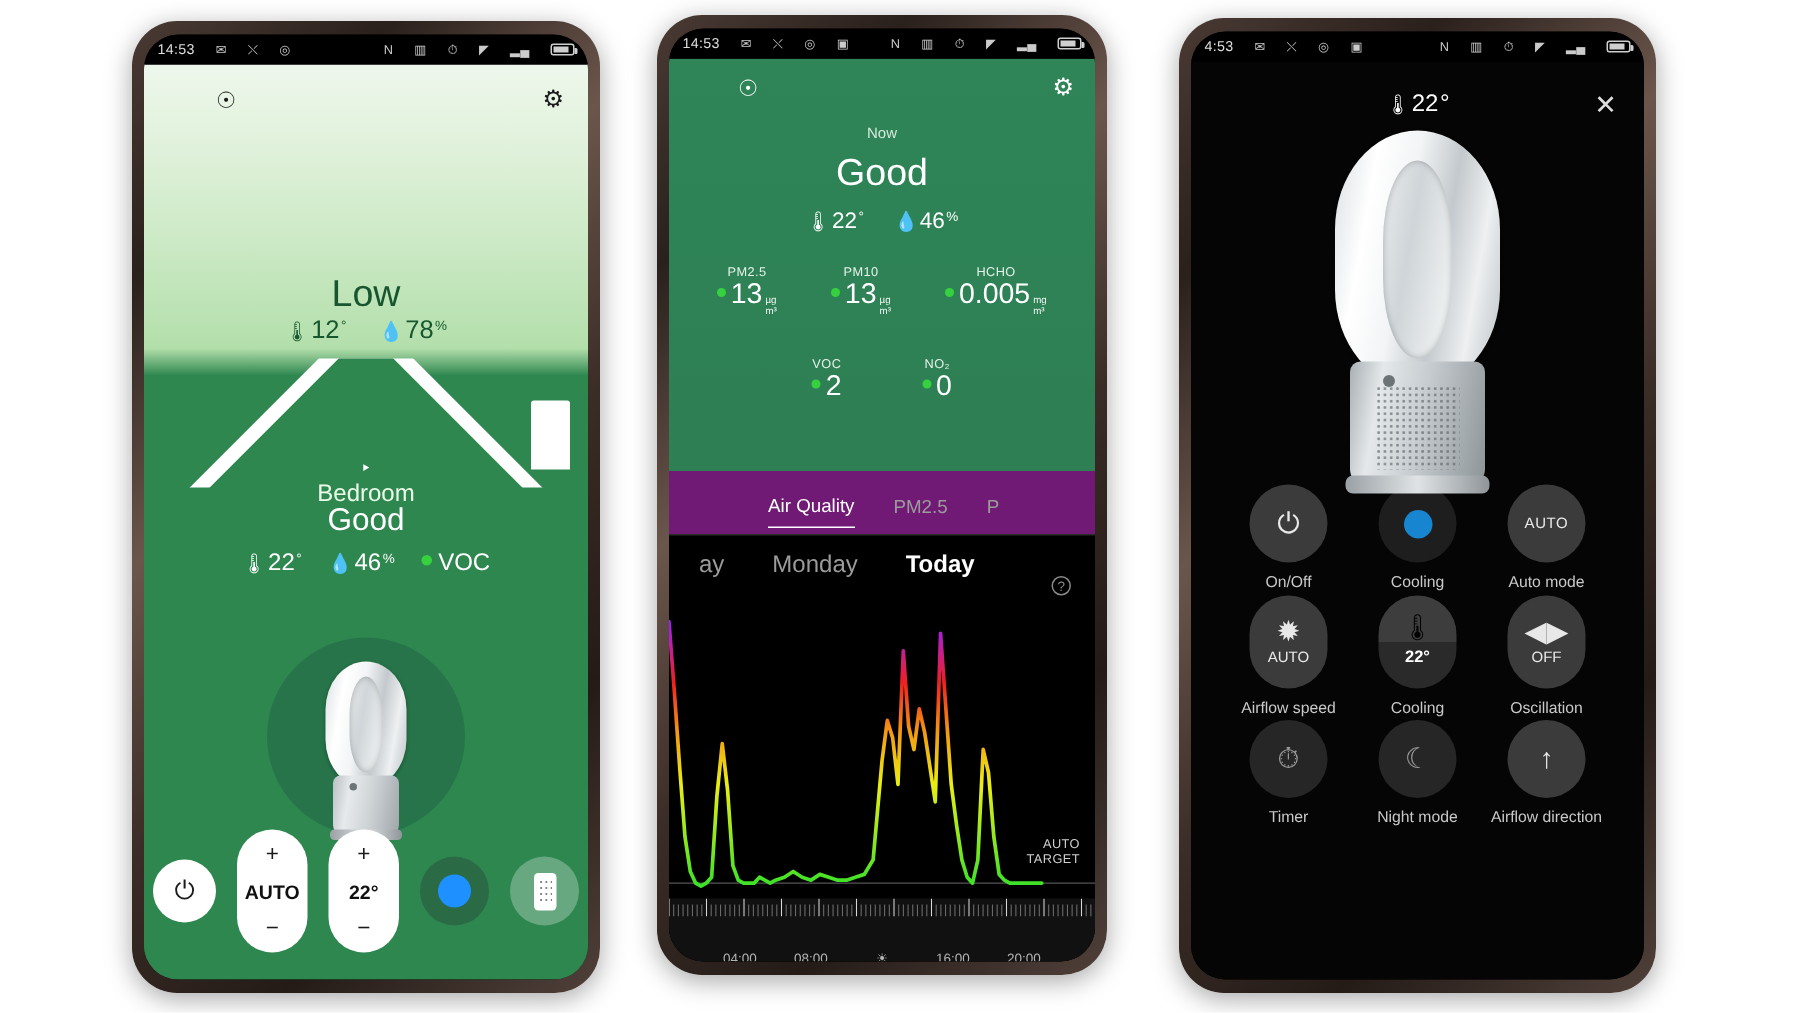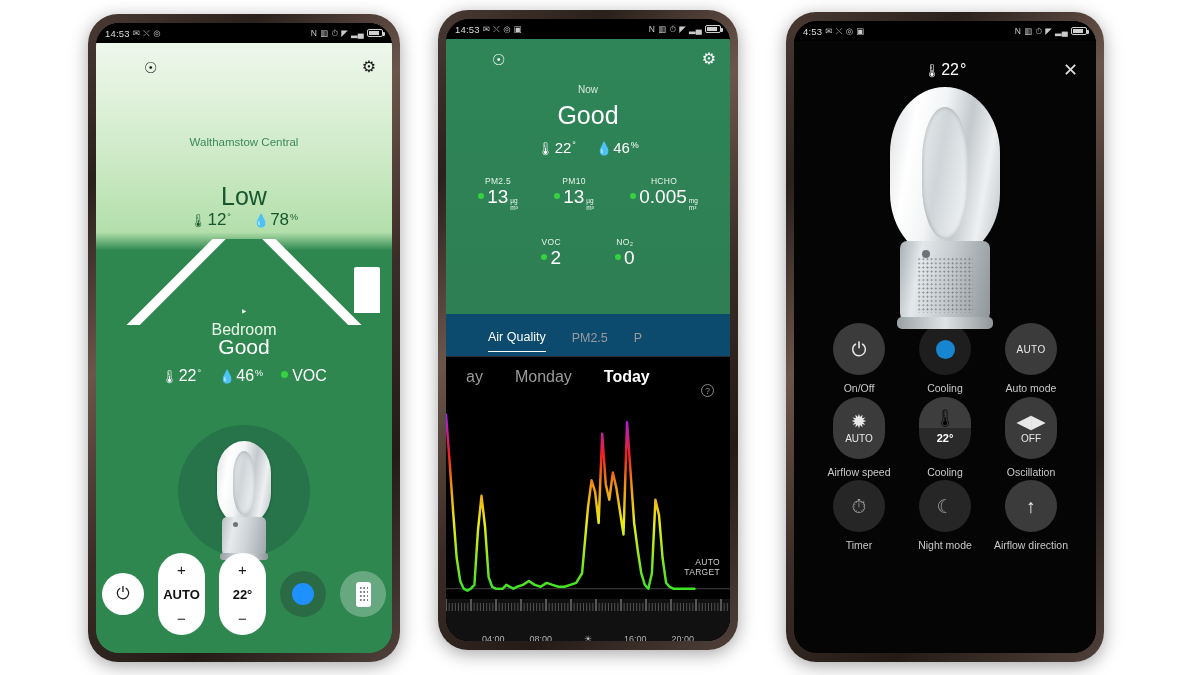--- a/index.html
+++ b/index.html
@@ -30,21 +30,21 @@
   #phone2 { left:438px; top:10px;  width:300px; height:640px; }
   #phone3 { left:786px; top:12px;  width:318px; height:650px; }
 
   
   .statusbar {
     height:20px; background:#000; color:#ddd;
     display:flex; align-items:center; justify-content:space-between;
     padding:0 9px; font-size:9.5px; letter-spacing:.2px;
     position:relative; z-index:6;
   }
-  .sb-left, .sb-right { display:flex; align-items:center; gap:3px; }
+  .sb-left, .sb-right { display:flex; align-items:center; gap:14px; }
   .sb-ico { font-size:8.5px; opacity:.92; line-height:1; }
   .batt {
     width:16px; height:8.5px; border:1px solid #cfcfcf; border-radius:2px;
     position:relative; display:inline-block;
   }
   .batt:after{ content:""; position:absolute; right:-2.5px; top:2px; width:1.5px; height:4px; background:#cfcfcf; border-radius:0 1px 1px 0;}
   .batt i{ position:absolute; left:1px; top:1px; bottom:1px; width:70%; background:#cfcfcf; display:block;}
 
   
   .p1body {
@@ -153,21 +153,21 @@
   .p2-temps { position:absolute; top:100px; width:100%; display:flex; justify-content:center; gap:20px; align-items:baseline; color:#fff; font-size:15px;}
   .p2-grid1 { position:absolute; top:137px; left:0; right:0; display:flex; justify-content:space-around; padding:0 14px;}
   .p2-grid2 { position:absolute; top:198px; left:0; right:0; display:flex; justify-content:center; gap:54px;}
   .pol { text-align:center; color:#fff; }
   .pol .lbl { font-size:8.5px; letter-spacing:.3px; color:#e6f3ea; margin-bottom:1px;}
   .pol .valrow { display:flex; align-items:baseline; justify-content:flex-end; }
   .pol .v { font-size:19px; line-height:1; }
   .pol .u { font-size:6.5px; line-height:1.05; text-align:left; margin-left:2px; opacity:.95;}
   .pol .dotg { width:6px; height:6px; top:-4px; }
 
-  .p2-tabs { display:flex; align-items:center; gap:26px; padding:12px 0 0 42px; background:#0c4a6e; height:42px; position:relative;}
+  .p2-tabs { display:flex; align-items:center; gap:26px; padding:12px 0 0 66px; background:#701a75; height:42px; position:relative;}
   .tab { color:#9b9b9b; font-size:12.5px; white-space:nowrap; cursor:pointer; padding-bottom:7px;}
   .tab.active { color:#fff; border-bottom:1.5px solid #fff; }
   .p2-divider { height:1px; background:#2b2b2b; }
   .p2-days { display:flex; align-items:center; gap:32px; padding:11px 0 9px 20px; color:#9b9b9b; font-size:16px;}
   .day.active { color:#fff; font-weight:700; }
   .help { position:absolute; right:16px; top:345px; width:13px; height:13px; border:1px solid #8a8a8a; border-radius:50%; color:#8a8a8a; font-size:9px; display:flex; align-items:center; justify-content:center;}
   .chartbox { position:absolute; left:0; right:0; top:360px; bottom:0; }
   .chart-svg { position:absolute; inset:0; width:100%; height:100%; }
   .auto-target { position:absolute; right:10px; bottom:63px; color:#cfcfcf; font-size:8.5px; line-height:1.25; text-align:right; letter-spacing:.3px;}
   .p2-axis { position:absolute; left:0; right:0; bottom:0; height:42px; background:#111; }
@@ -227,21 +227,20 @@
         <div class="p1-topbar">
           <div class="hamb ic-btn">
               <span></span>
               <span></span>
               <span></span>
             </div>
           <div class="bell ic-btn">☉</div>
           <div class="gear ic-btn">⚙</div>
         </div>
 
-        <div class="p1-loc">Walthamstow Central</div>
         <div class="p1-lvl">Low</div>
         <div class="p1-out">
           <span class="metric">
             <span class="gl">🌡</span>
             <span>12</span>
             <span class="sup">°</span>
           </span>
           <span class="metric">
             <span class="gl">💧</span>
             <span>78</span>

